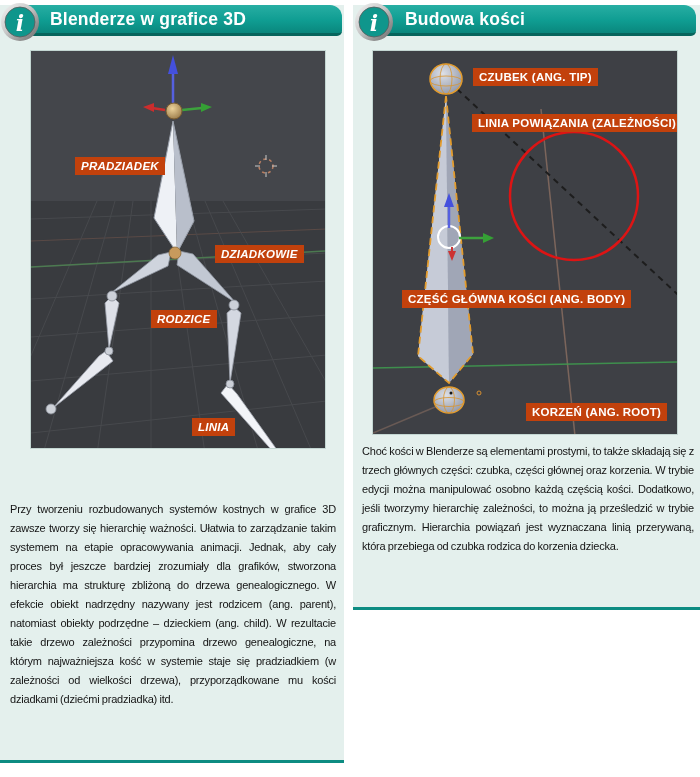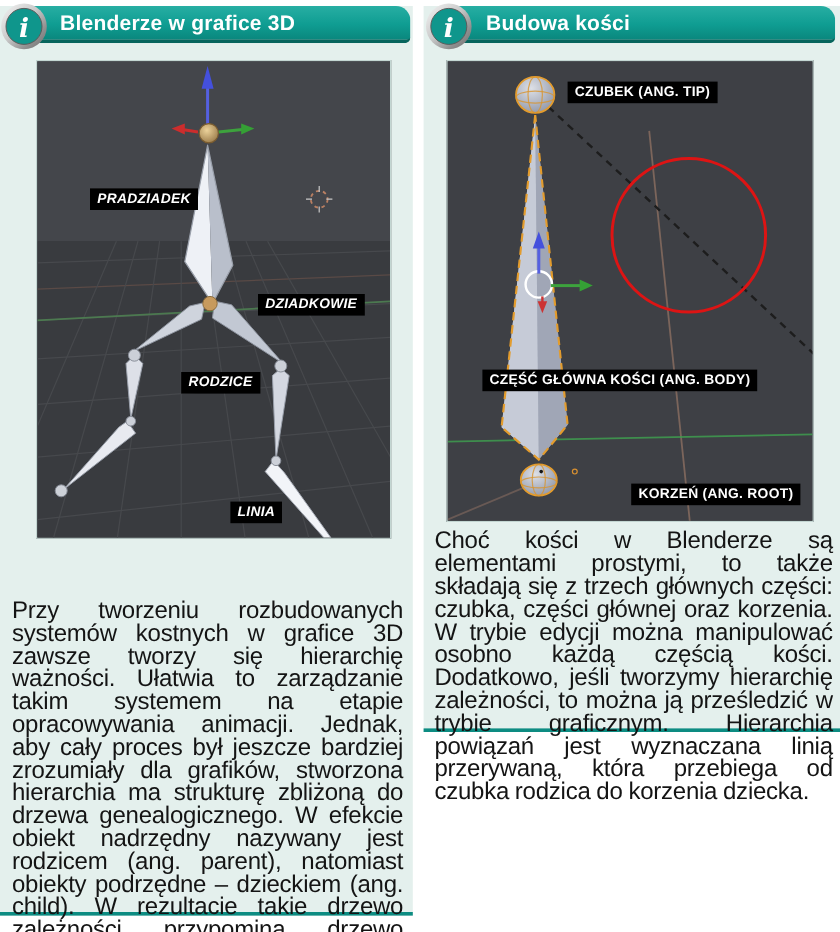--- a/index.html
+++ b/index.html
@@ -15,23 +15,23 @@
   .panel-right .hdr{left:10px;right:4px;}
   .hdr h2{margin:0;padding-left:42px;line-height:28px;font-size:17.5px;font-weight:bold;
           color:#ffffff;letter-spacing:.2px;white-space:nowrap;}
   .badge{position:absolute;top:-3px;width:40px;height:40px;}
   .panel-left .badge{left:-8px;}
   .panel-right .badge{left:-9px;}
   .viewport{position:absolute;background:#3e4045;overflow:hidden;border:1px solid #c3d6d2;box-sizing:border-box;}
   .vp-left{left:30px;top:45px;width:296px;height:399px;font-style:italic;}
   .vp-right{left:372px;top:50px;width:306px;height:385px;}
   .viewport svg{position:absolute;left:0;top:0;}
-  .tag{position:absolute;background:#000000;color:#ffffff;font-weight:bold;font-size:11.5px;
+  .tag{position:absolute;background:#c2410c;color:#ffffff;font-weight:bold;font-size:11.5px;
        line-height:13px;padding:2.5px 6px;white-space:nowrap;letter-spacing:.25px;}
-  .body-text{position:absolute;font-size:20px;line-height:19px;color:#141414;
+  .body-text{position:absolute;font-size:11px;line-height:19px;color:#141414;
              text-align:justify;letter-spacing:-0.2px;word-spacing:-0.5px;margin:0;}
   .bt-left{left:10px;top:495px;width:326px;}
   .bt-right{left:362px;top:442px;width:332px;}
 </style>
 </head>
 <body>
 
 <div class="page">
 
   <svg width="0" height="0" style="position:absolute">
@@ -195,19 +195,20 @@
           <polygon points="76,142 71,156 81,156" fill="#4450dd"></polygon>
           <line x1="86" y1="187" x2="111" y2="187" stroke="#3da23d" stroke-width="2.5"></line>
           <polygon points="121,187 110,182 110,192" fill="#35a035"></polygon>
           <line x1="79" y1="196" x2="79" y2="202" stroke="#cc3333" stroke-width="2"></line>
           <polygon points="79,210 75,200 83,200" fill="#cc3333"></polygon>
         </g>
 
         <circle cx="201" cy="145" r="64" fill="none" stroke="#dd1414" stroke-width="2.5"></circle>
       </svg>
       <div class="tag" style="left:100px;top:17px;">CZUBEK (ANG. TIP)</div>
-      <div class="tag" style="left:29px;top:257px;">CZĘŚĆ GŁÓWNA KOŚCI (ANG. BODY)</div>
+      <div class="tag" style="left:99px;top:63px;">LINIA POWIĄZANIA (ZALEŻNOŚCI)</div>
+      <div class="tag" style="left:29px;top:239px;">CZĘŚĆ GŁÓWNA KOŚCI (ANG. BODY)</div>
       <div class="tag" style="left:105px;top:352px;margin-left:48px;">KORZEŃ (ANG. ROOT)</div>
     </div>
 
     <p class="body-text bt-right" style="left:9px;top:437px;position:absolute;width:332px;">Choć kości w Blenderze są elementami prostymi, to także składają się z trzech głównych części: czubka, części głównej oraz korzenia. W trybie edycji można manipulować osobno każdą częścią kości. Dodatkowo, jeśli tworzymy hierarchię zależności, to można ją prześledzić w trybie graficznym. Hierarchia powiązań jest wyznaczana linią przerywaną, która przebiega od czubka rodzica do korzenia dziecka.</p>
   </section>
 </div>
 
 </body></html>

